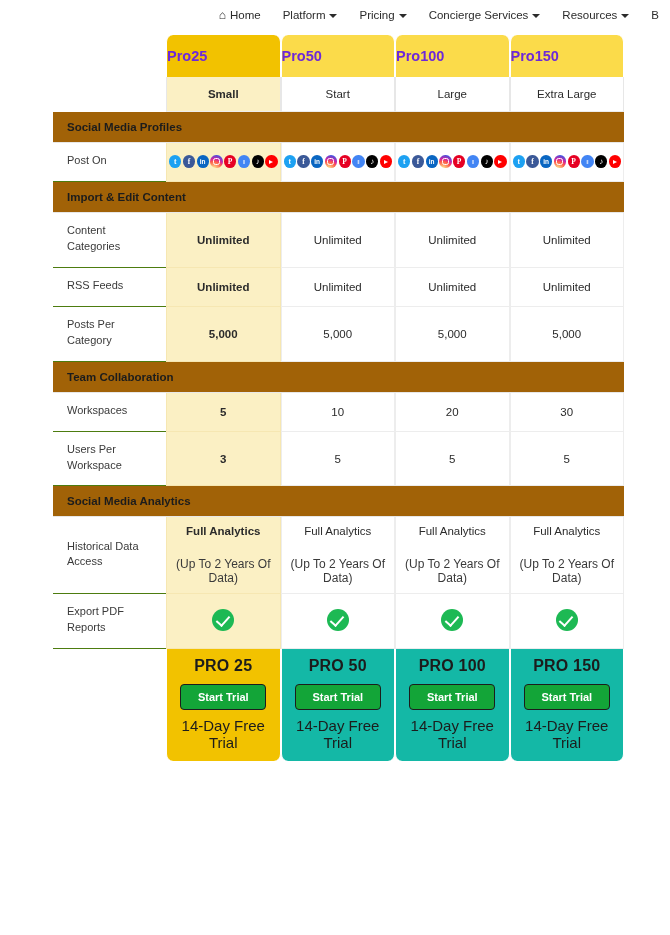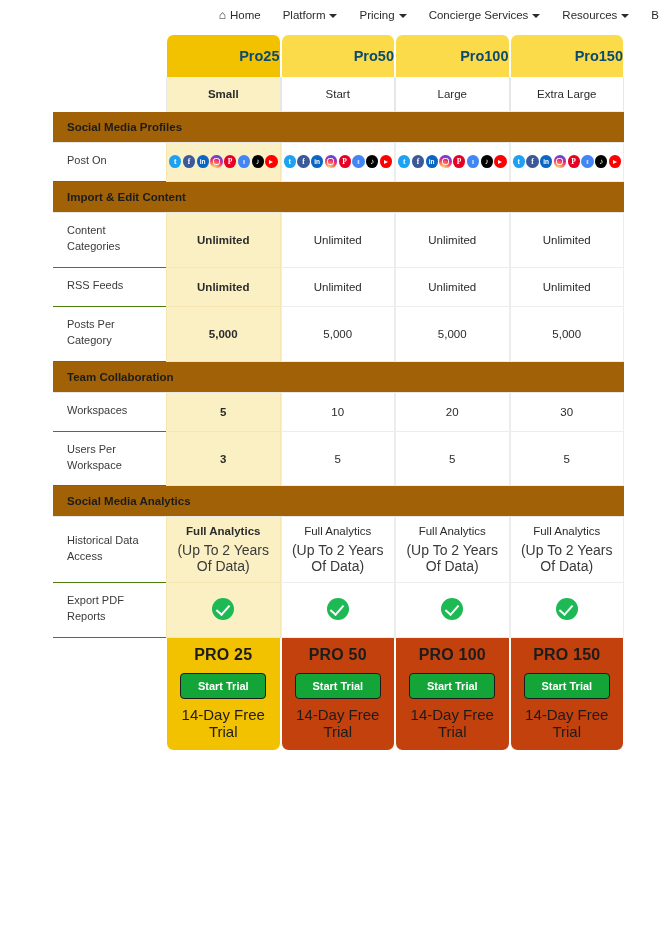--- a/index.html
+++ b/index.html
@@ -50,25 +50,25 @@
     border-spacing: 0;
     width: 571px;
     table-layout: fixed;
   }
   col.c-feature { width: 113px; }
   col.c-plan    { width: 114.5px; }
 
   
   td.hdr {
     height: 42px;
-    text-align: right;
+    text-align: left;
     vertical-align: middle;
     font-size: 14.5px;
     font-weight: bold;
-    color: #0c4a6e;
+    color: #6d28d9;
     background: #FBDB4A;
     border-top-left-radius: 7px;
     border-top-right-radius: 7px;
     border-left: 1px solid #ffffff;
     border-right: 1px solid #ffffff;
   }
   td.hdr.featured { background: #F2C200; }
   td.hdr.blank { background: transparent; border: none; }
 
   
@@ -115,21 +115,21 @@
     font-size: 11.5px;
     color: #2b2b2b;
     background: #ffffff;
     border-left: 1px solid #ededed;
     border-right: 1px solid #ededed;
     border-bottom: 1px solid #ededed;
     padding: 8px 2px;
   }
   td.val.featured { background: #FBF0C4; font-weight: bold; border-left-color:#f6e7b2; border-right-color:#f6e7b2; border-bottom-color:#f6e7b2;}
 
-  .sub-note { font-size: 14px; color: #3a3a3a; margin-top: 5px; font-weight: normal; display:block; }
+  .sub-note { font-size: 12px; color: #3a3a3a; margin-top: 20px; font-weight: normal; display:block; }
 
   
   .check {
     display: inline-block;
     width: 22px; height: 22px;
     border-radius: 50%;
     background: #1DB954;
     position: relative;
   }
   .check::after {
@@ -162,21 +162,21 @@
   .sico.youtube  { background: #FF0000; font-size:6px; }
   .sico .ring {
     width: 7px; height: 7px; border: 1.4px solid #fff; border-radius: 2.5px;
   }
   .sico .yt-tri {
     width:0;height:0;border-left:4px solid #fff;border-top:2.5px solid transparent;border-bottom:2.5px solid transparent;
   }
 
   
   td.cta {
-    background: #c2410c;
+    background: #14b8a6;
     text-align: center;
     vertical-align: top;
     padding: 8px 6px 10px;
     border-bottom-left-radius: 7px;
     border-bottom-right-radius: 7px;
     border-left: 1px solid #ffffff;
     border-right: 1px solid #ffffff;
   }
   td.cta.featured { background: #F2C200; }
   td.cta.blank { background: transparent; border: none; }

